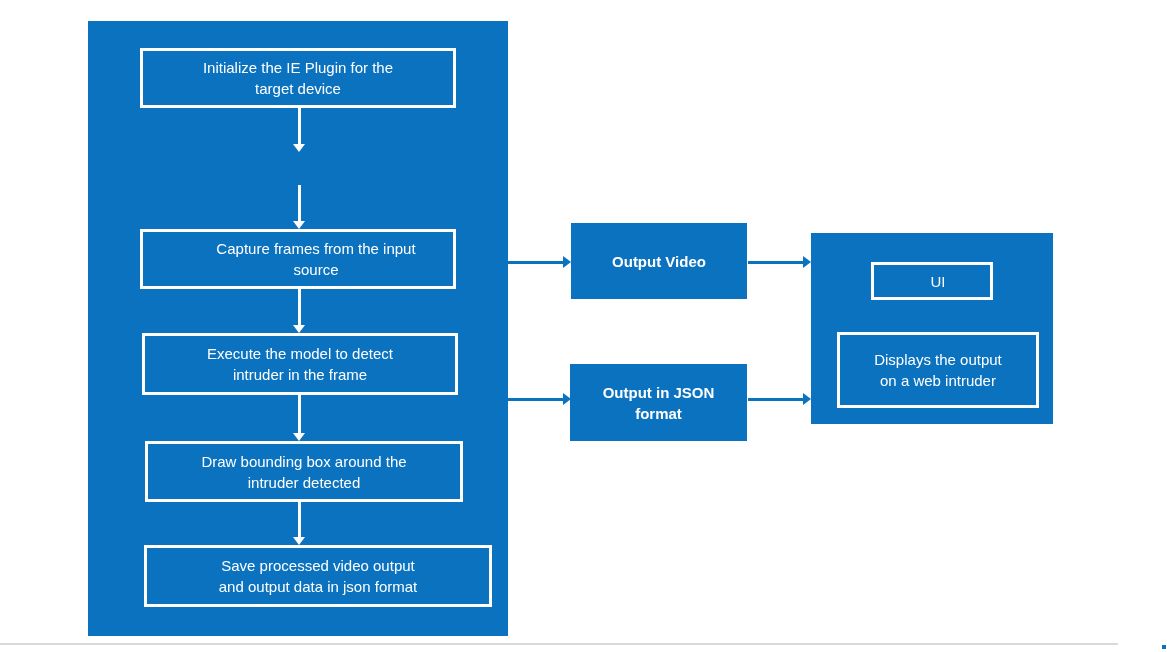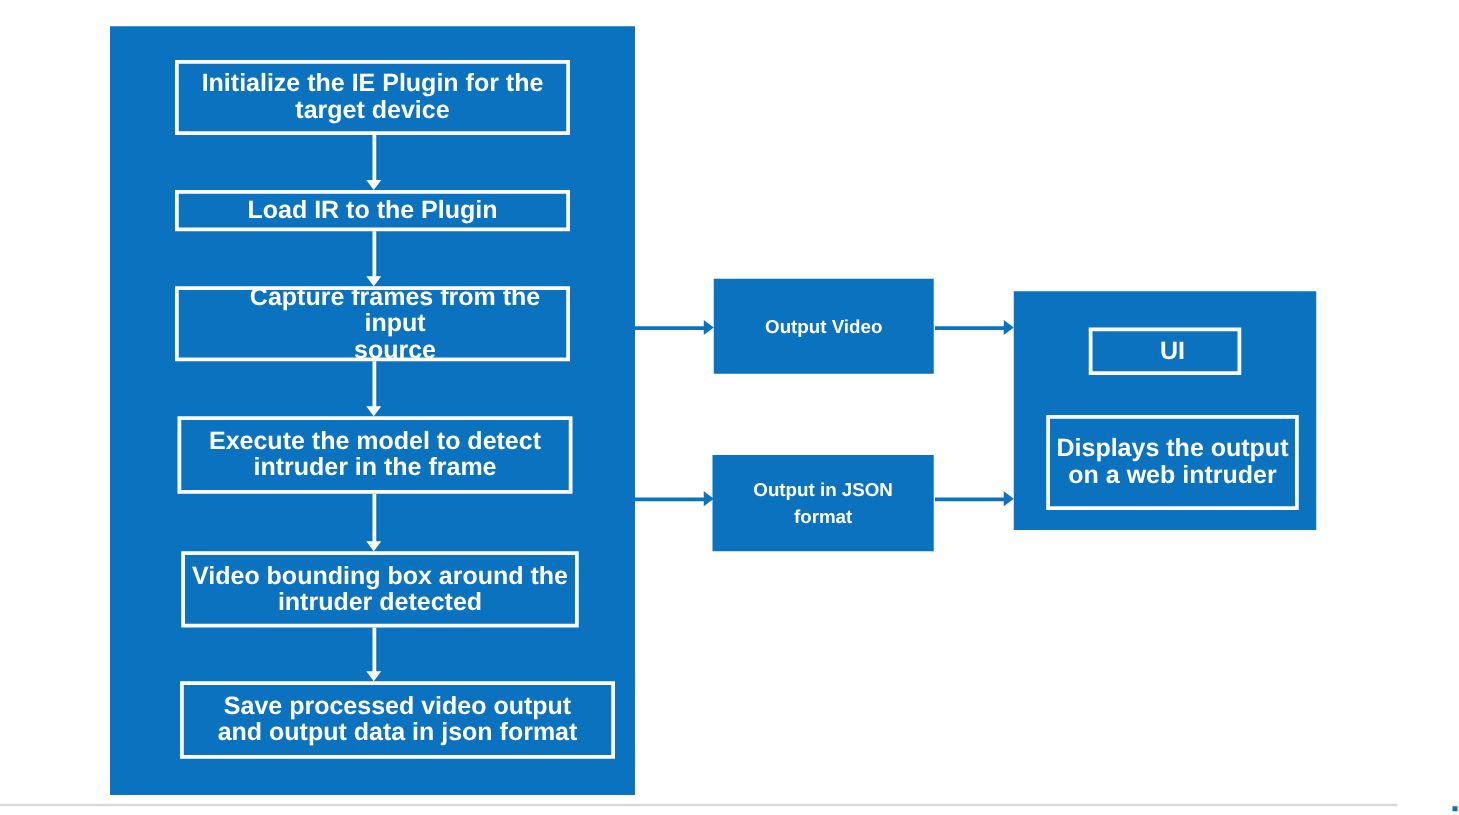--- a/index.html
+++ b/index.html
@@ -20,21 +20,21 @@
     background:var(--blue);
   }
   .flow-box{
     position:absolute;
     box-sizing:border-box;
     border:3px solid var(--white);
     background:var(--blue);
     color:var(--white);
     display:flex;align-items:center;justify-content:center;
     text-align:center;
-    font-size:20px;font-weight:700;line-height:21px;
+    font-size:15px;font-weight:400;line-height:21px;
     white-space:pre-line;
   }
   .solid-box{
     position:absolute;
     background:var(--blue);
     color:var(--white);
     display:flex;align-items:center;justify-content:center;
     text-align:center;
     font-size:15px;font-weight:700;line-height:21px;
     white-space:pre-line;
@@ -78,21 +78,20 @@
   <div class="panel" style="left:88px;top:21px;width:420px;height:615px;"></div>
 
   <div class="flow-box" style="left:140px;top:48px;width:316px;height:60px;">Initialize the IE Plugin for the
 target device</div>
 
   <div class="v-arrow" style="left:293px;top:108px;height:44px;">
       <i class="line"></i>
       <i class="head"></i>
     </div>
 
-  <div class="flow-box" style="left:140px;top:152px;width:316px;height:33px;">Load IR to the Plugin</div>
 
   <div class="v-arrow" style="left:293px;top:185px;height:44px;">
       <i class="line"></i>
       <i class="head"></i>
     </div>
 
   <div class="flow-box" style="left:140px;top:229px;width:316px;height:60px;padding-left:36px;">Capture frames from the input
 source</div>
 
   <div class="v-arrow" style="left:293px;top:289px;height:44px;">
@@ -101,21 +100,21 @@
     </div>
 
   <div class="flow-box" style="left:142px;top:333px;width:316px;height:62px;">Execute the model to detect
 intruder in the frame</div>
 
   <div class="v-arrow" style="left:293px;top:395px;height:46px;">
       <i class="line"></i>
       <i class="head"></i>
     </div>
 
-  <div class="flow-box" style="left:145px;top:441px;width:318px;height:61px;">Video bounding box around the
+  <div class="flow-box" style="left:145px;top:441px;width:318px;height:61px;">Draw bounding box around the
 intruder detected</div>
 
   <div class="v-arrow" style="left:293px;top:502px;height:43px;">
       <i class="line"></i>
       <i class="head"></i>
     </div>
 
   <div class="flow-box" style="left:144px;top:545px;width:348px;height:62px;">Save processed video output
 and output data in json format</div>
 

